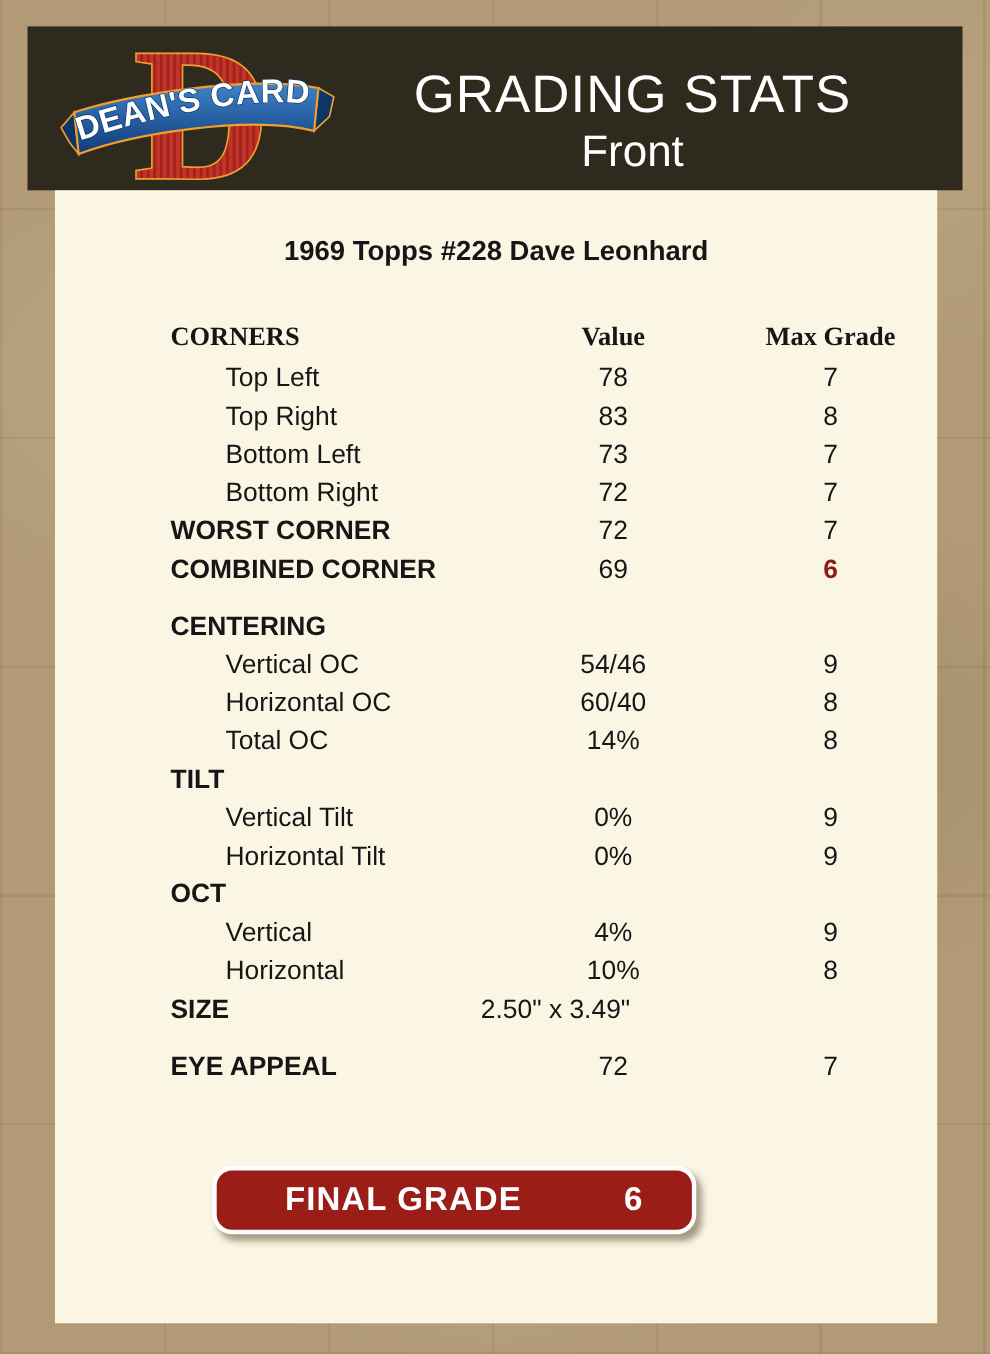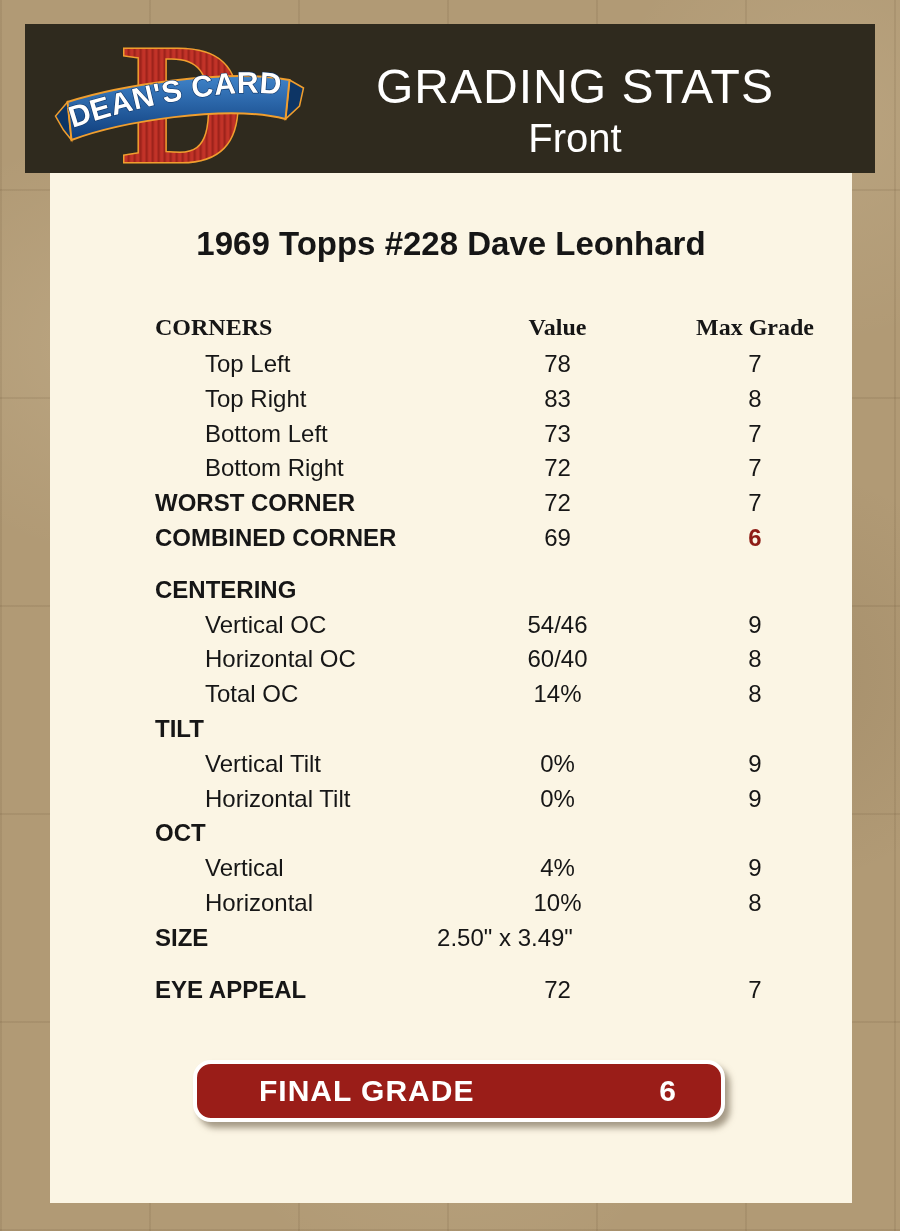--- a/index.html
+++ b/index.html
@@ -28,35 +28,35 @@
     position:absolute;left:265px;top:12px;width:570px;height:100%;
     display:flex;flex-direction:column;justify-content:center;align-items:center;
     color:#ffffff;
   }
   .header-title{font-size:48px;line-height:1.12;letter-spacing:1px;}
   .header-side{font-size:40px;margin-top:3px;}
   .panel{
     position:absolute;left:50px;top:173px;width:802px;height:1030px;
     background:#fbf5e4;color:#161616;
   }
-  .card-name{margin-top:52px;text-align:center;font-weight:bold;font-size:33px;}
+  .card-name{margin-top:41px;text-align:center;font-weight:bold;font-size:25px;}
   .card-serial{margin-top:12px;text-align:center;font-size:25px;}
   .grades-table{margin:51px 0 0 105px;width:660px;font-size:24px;}
   .thead{position:relative;height:36px;font-weight:bold;font-family:Liberation Serif, serif;}
   .row{position:relative;height:34.8px;}
   .row.gap{margin-top:17px;}
   .row.indent .lbl{padding-left:50px;}
   .row.bold .lbl{font-weight:bold;}
   .lbl{display:inline-block;}
   .col-val,.val{position:absolute;left:295px;width:215px;top:0;text-align:center;}
   .col-grd,.grd{position:absolute;left:525px;width:150px;top:0;text-align:center;}
   .val.wide{left:150px;width:400px;}
   .grd.red{color:#8e1c15;font-weight:bold;}
   .final-grade{
-    position:absolute;left:143px;top:887px;width:532px;height:62px;
+    position:absolute;left:143px;top:887px;width:440px;height:62px;
     box-sizing:border-box;border:4px solid #ffffff;border-radius:18px;
     background:#9a1d18;
     box-shadow:5px 6px 6px rgba(95,80,58,0.55);
     display:flex;align-items:center;justify-content:space-between;
     padding:0 44px 0 62px;
     color:#ffffff;font-weight:bold;font-size:30px;letter-spacing:1px;
   }
 </style>
 </head>
 <body>

